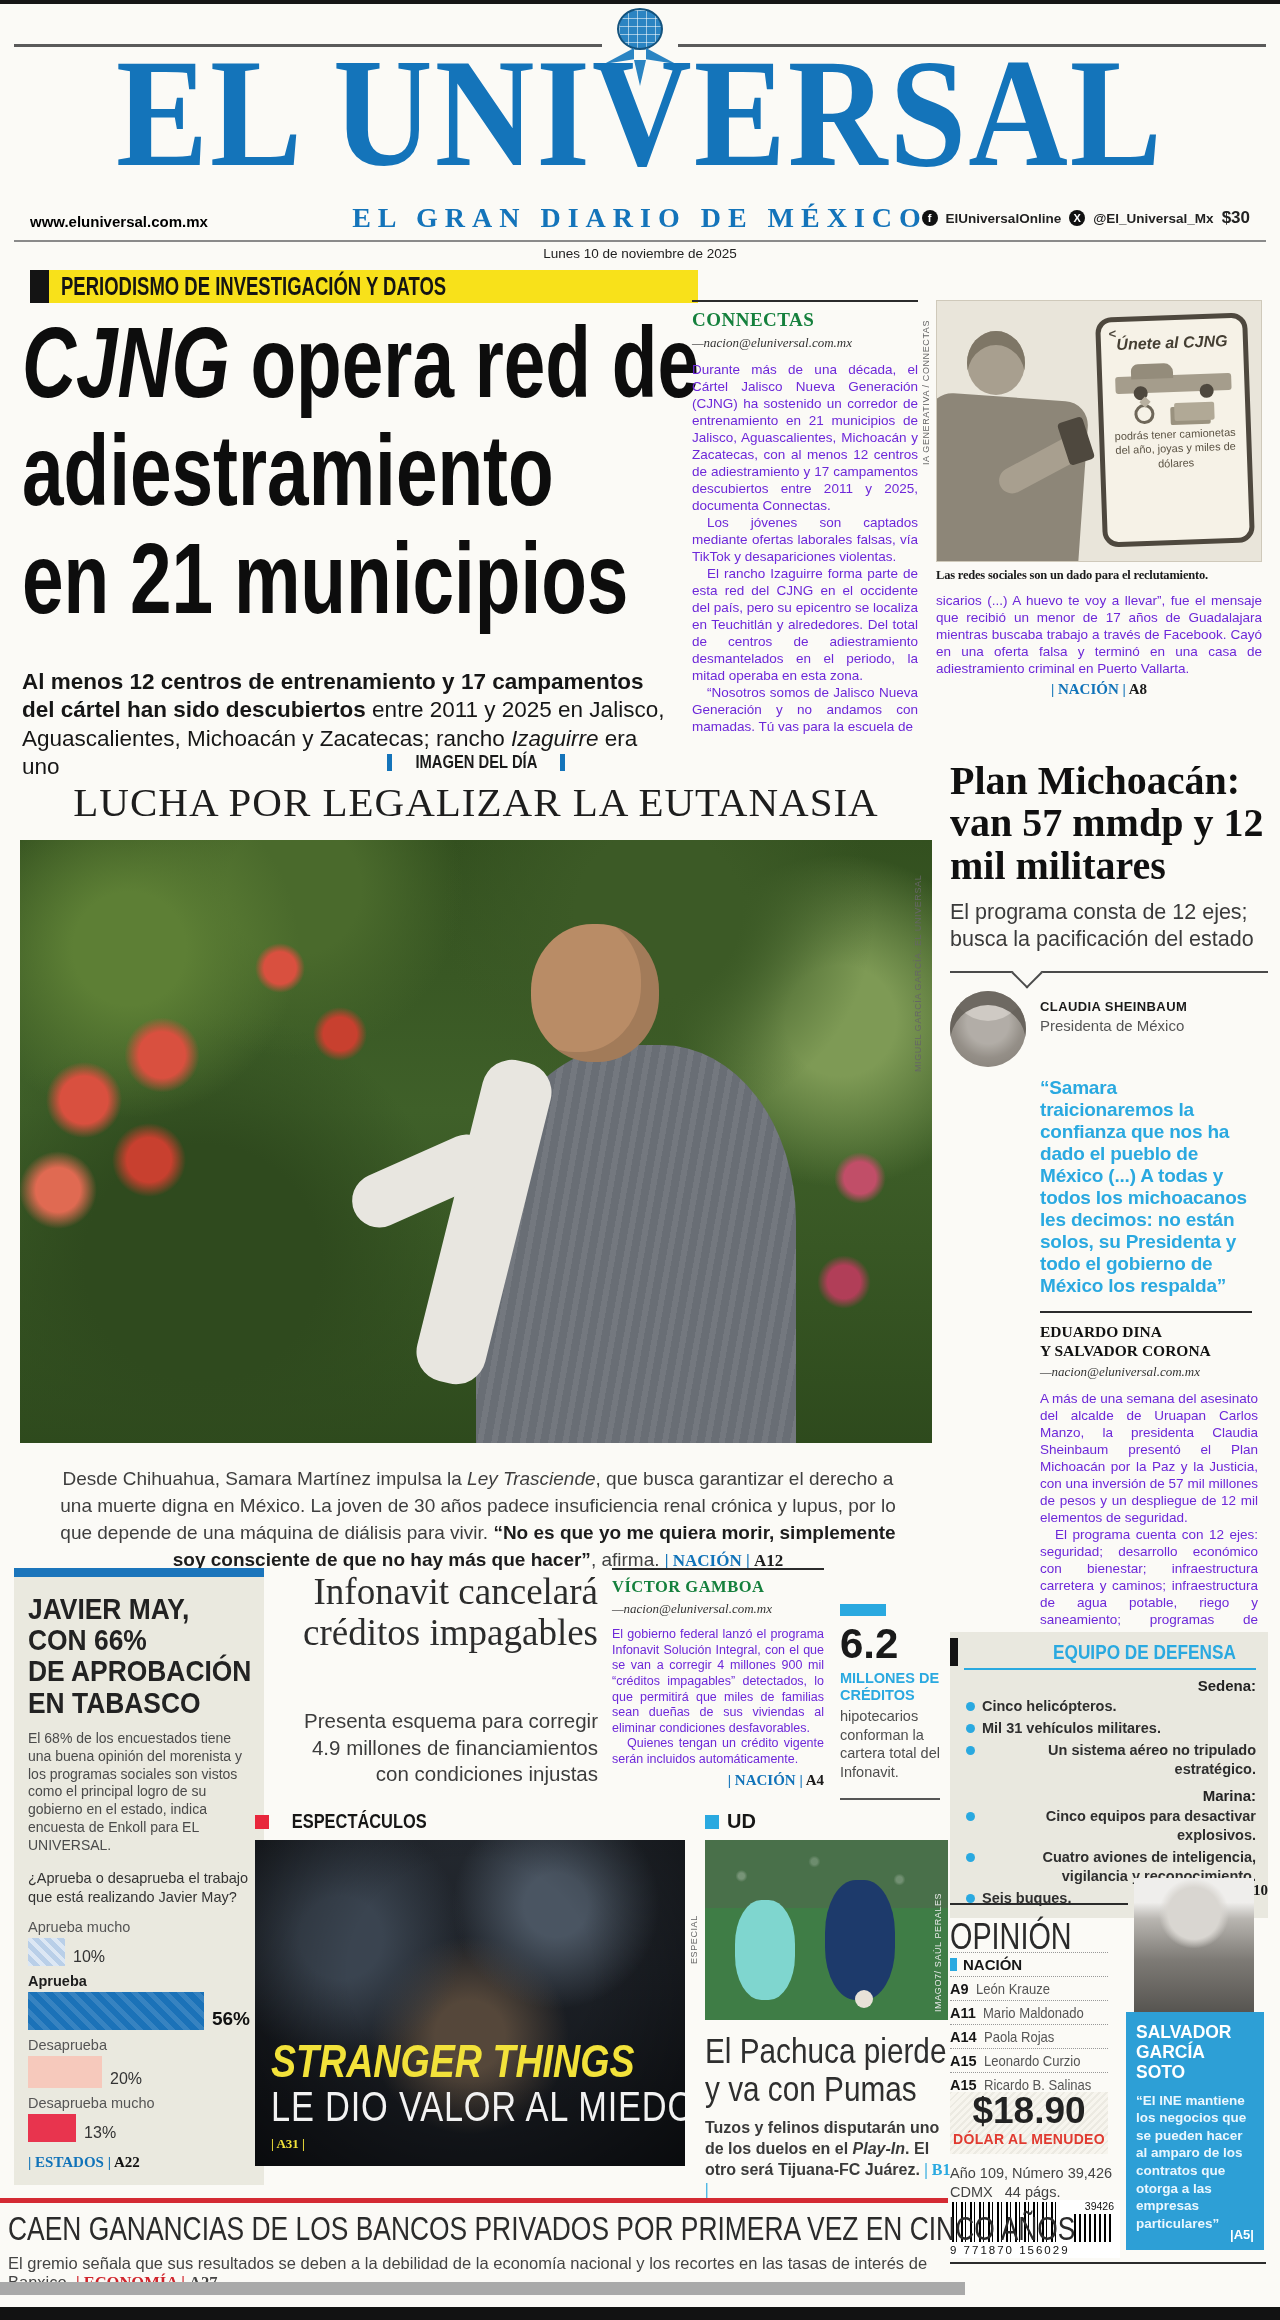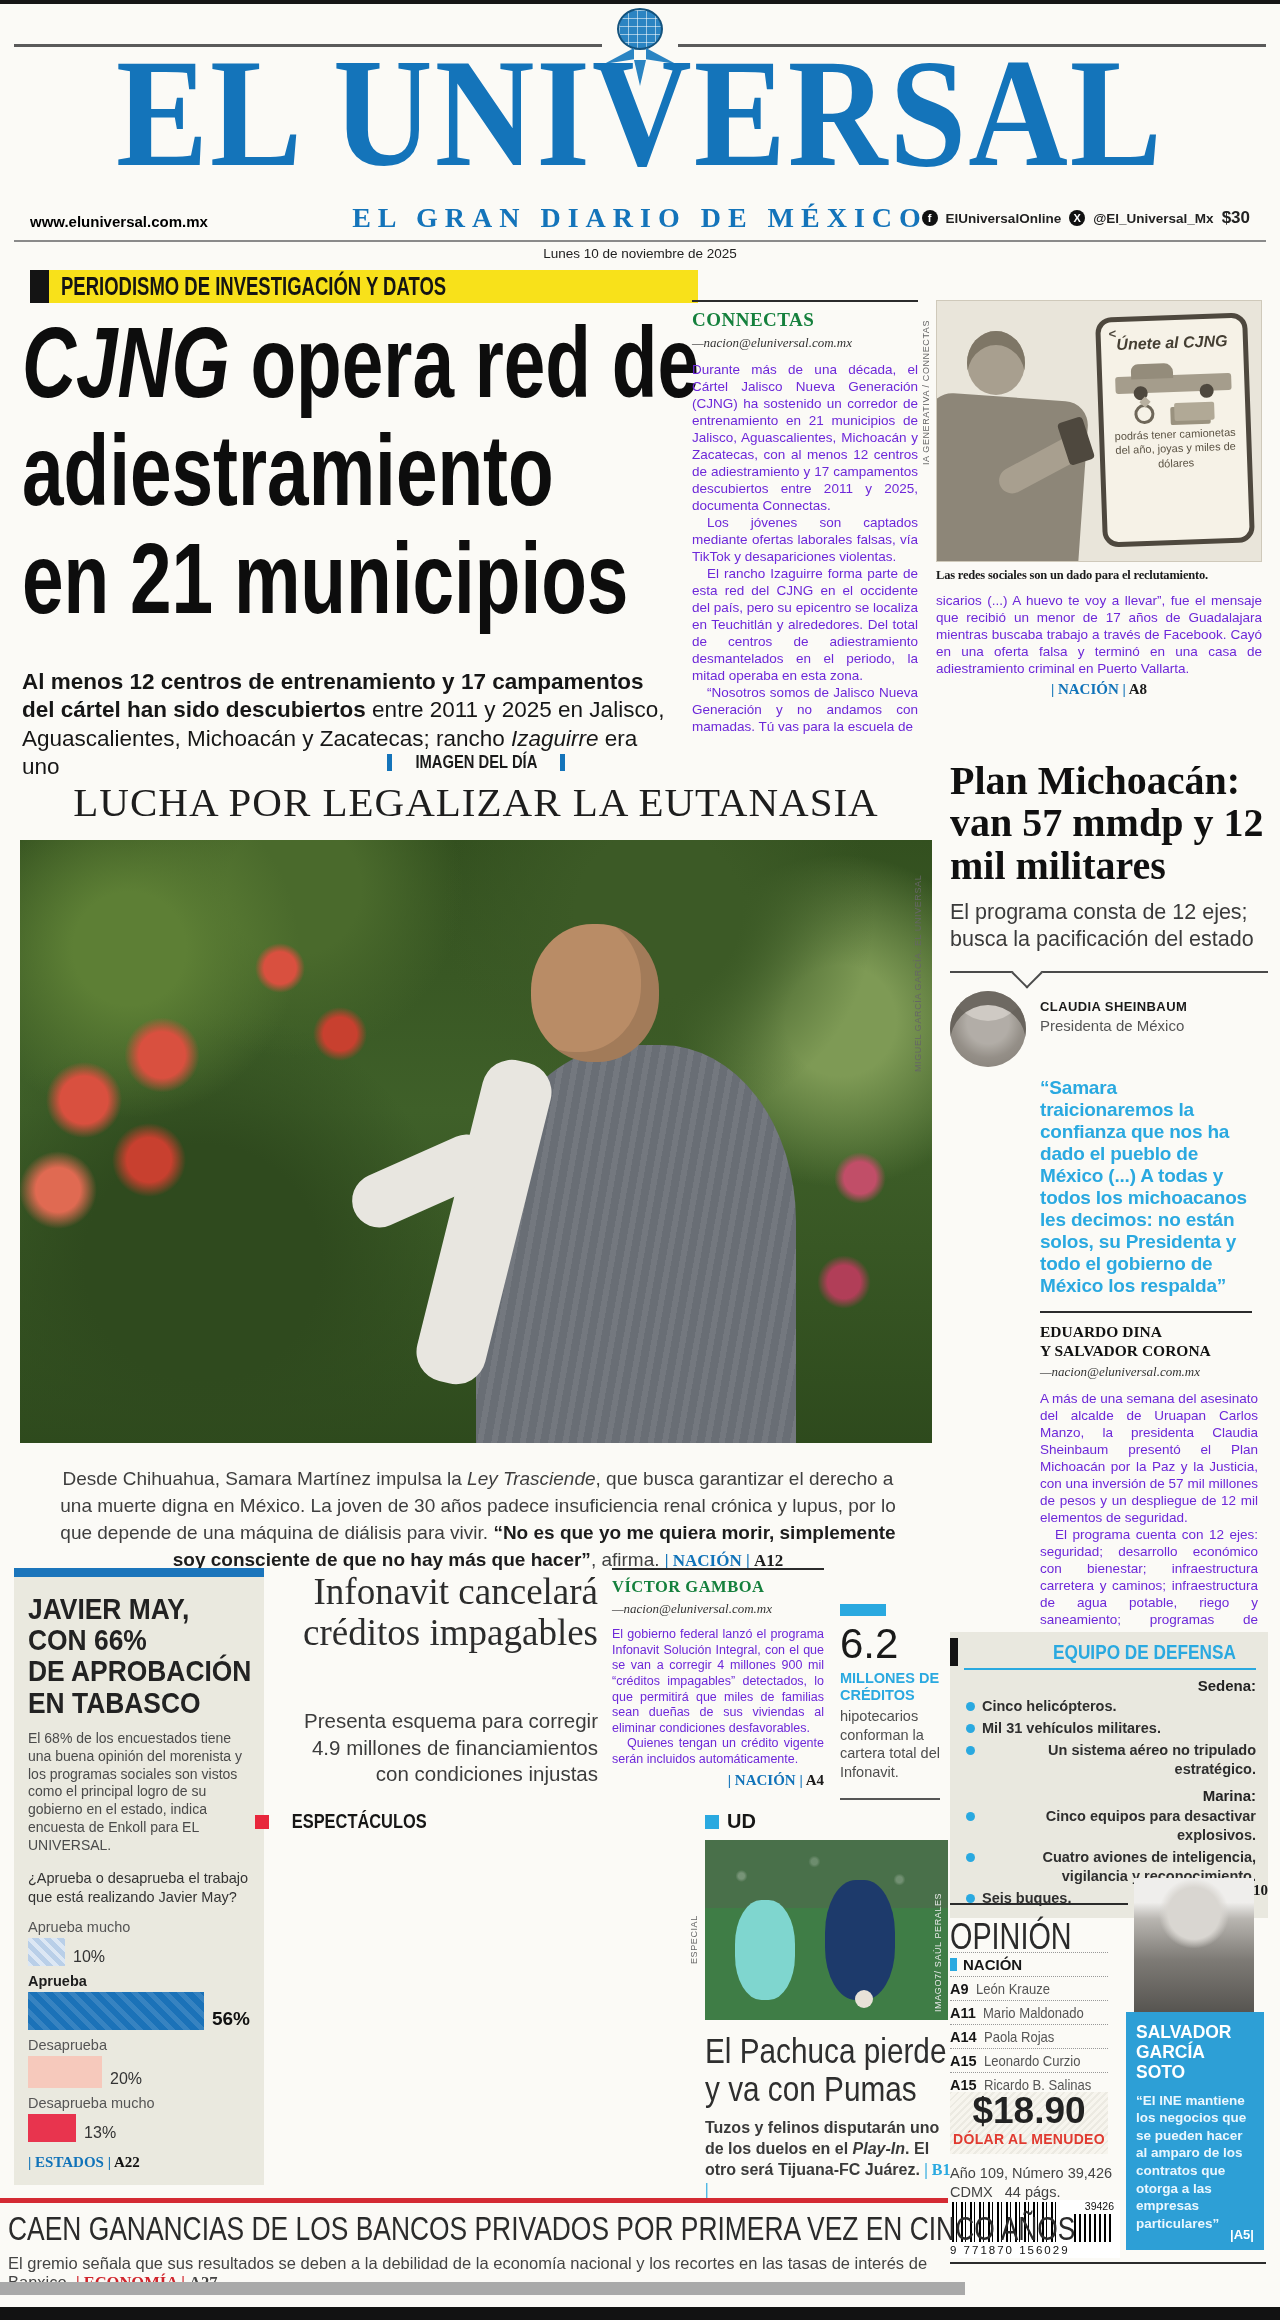--- a/index.html
+++ b/index.html
@@ -147,21 +147,21 @@
   .bar-val.big { font-weight:bold; font-size:19px; color:#111; }
   .poll-ref { margin-top:12px; font-family:"Liberation Serif",serif; font-weight:bold; font-size:15px; }
 
   
   .info-hl { position:absolute; left:262px; top:1572px; width:336px; text-align:right; font-family:"Liberation Serif",serif; font-size:37px; line-height:1.1; color:#2c2c2c; }
   .info-deck { position:absolute; left:292px; top:1708px; width:306px; text-align:right; font-size:20.5px; line-height:1.3; color:#3c3c3c; }
   .gamboa { position:absolute; left:612px; top:1568px; width:212px; }
   .gamboa .bodytext { font-size:12.5px; line-height:1.25; }
   .stat { position:absolute; left:840px; top:1604px; width:108px; }
   .stat-bar { width:46px; height:12px; background:#2aa9e0; }
-  .stat-val { font-weight:normal; font-size:42px; color:#1a1a1a; margin-top:4px; }
+  .stat-val { font-weight:bold; font-size:42px; color:#1a1a1a; margin-top:4px; }
   .stat-label { font-weight:bold; font-size:14.5px; color:#2aa9e0; line-height:1.15; margin-top:2px; }
   .stat-text { font-size:14.5px; color:#4e4e4e; line-height:1.28; margin-top:4px; }
   .stat-rule { width:100px; border-top:2px solid #555; margin-top:16px; }
 
   
   .sec-label { position:absolute; display:flex; align-items:center; gap:8px; font-weight:bold; font-size:20px; color:#161616; }
   .sq { width:14px; height:14px; flex:none; }
   .st { position:absolute; left:255px; top:1840px; width:430px; height:326px; overflow:hidden;
      background:
        radial-gradient(circle at 20% 30%, #3a4450 0 10%, transparent 30%),
@@ -430,20 +430,28 @@
     <div class="stat-val">6.2</div>
     <div class="stat-label">MILLONES DE CRÉDITOS</div>
     <div class="stat-text">hipotecarios conforman la cartera total del Infonavit.</div>
     <div class="stat-rule"></div>
   </div>
 
   <div class="sec-label" style="left:255px;top:1810px;">
       <span class="sq" style="background:#e8273c;"></span>
       <span class="cxc">ESPECTÁCULOS</span>
     </div>
+  <div class="st">
+    <div class="st-shade"></div>
+    <div class="st-text">
+      <div class="st-t1"><span class="cx" style="transform:scaleX(.8);">STRANGER THINGS</span></div>
+      <div class="st-t2"><span class="cx" style="transform:scaleX(.8);">LE DIO VALOR AL MIEDO</span></div>
+      <div class="st-pg">| A31 |</div>
+    </div>
+  </div>
   <div class="esp-credit vtext">ESPECIAL</div>
 
   <div class="sec-label" style="left:705px;top:1810px;">
       <span class="sq" style="background:#2aa9e0;"></span>
       <span>UD</span>
     </div>
   <div class="ud-img">
     <div class="pl" style="left:30px;top:60px;width:60px;height:100px;background:#7fd6cf;"></div>
     <div class="pl" style="left:120px;top:40px;width:70px;height:120px;background:#1d3a6b;"></div>
     <div class="pl" style="left:150px;top:150px;width:18px;height:18px;background:#e8e2d8;border-radius:50%;"></div>

